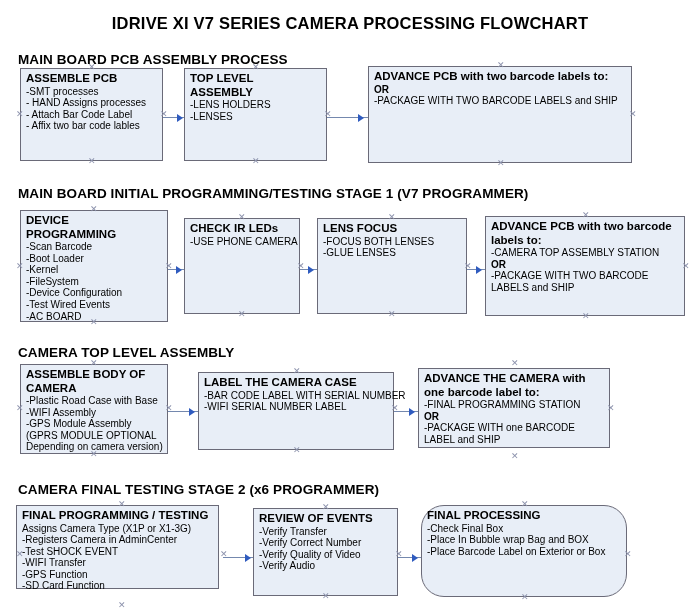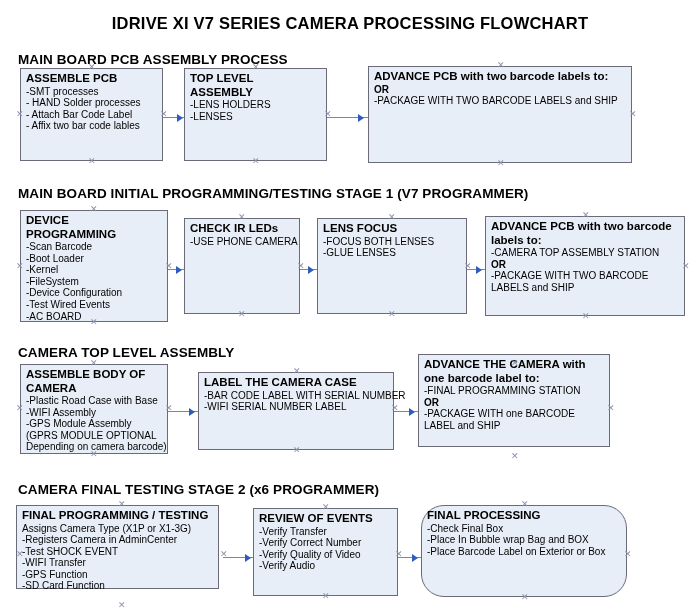--- a/index.html
+++ b/index.html
@@ -97,21 +97,21 @@
 <body>
 
 <div id="page-title">IDRIVE XI V7 SERIES CAMERA PROCESSING FLOWCHART</div>
 
 <div class="section">
   <div class="section-header" style="top:52px;">MAIN BOARD PCB ASSEMBLY PROCESS</div>
 
   <div class="node" style="left:20px; top:68px; width:143px; height:93px;">
     <div class="title">ASSEMBLE PCB</div>
     <div class="line">-SMT processes</div>
-    <div class="line">- HAND Solder processes</div>
+    <div class="line">- HAND Assigns processes</div>
     <div class="line">- Attach Bar Code Label</div>
     <div class="line">- Affix two bar code lables</div>
   </div>
   <div class="handle" style="left:88px; top:64px;"></div>
   <div class="handle" style="left:88px; top:158px;"></div>
   <div class="handle" style="left:16px; top:111px;"></div>
   <div class="handle" style="left:160px; top:111px;"></div>
 
   <div class="conn" style="left:163px; top:117px; width:25px;">
     <span class="head2"></span>
@@ -200,21 +200,21 @@
 
 <div class="section">
   <div class="section-header" style="top:345px;">CAMERA TOP LEVEL ASSEMBLY</div>
 
   <div class="node" style="left:20px; top:364px; width:148px; height:90px;">
     <div class="title">ASSEMBLE BODY OF CAMERA</div>
     <div class="line">-Plastic Road Case with Base</div>
     <div class="line">-WIFI Assembly</div>
     <div class="line">-GPS Module Assembly</div>
     <div class="line">(GPRS MODULE OPTIONAL</div>
-    <div class="line">Depending on camera barcode)</div>
+    <div class="line">Depending on camera version)</div>
   </div>
   <div class="handle" style="left:90px; top:360px;"></div>
   <div class="handle" style="left:90px; top:451px;"></div>
   <div class="handle" style="left:16px; top:405px;"></div>
   <div class="handle" style="left:165px; top:405px;"></div>
 
   <div class="conn" style="left:168px; top:411px; width:32px;">
     <span class="head2"></span>
   </div>
 
@@ -224,21 +224,21 @@
     <div class="line">-WIFI SERIAL NUMBER LABEL</div>
   </div>
   <div class="handle" style="left:293px; top:368px;"></div>
   <div class="handle" style="left:293px; top:447px;"></div>
   <div class="handle" style="left:391px; top:405px;"></div>
 
   <div class="conn" style="left:394px; top:411px; width:26px;">
     <span class="head2"></span>
   </div>
 
-  <div class="node" style="left:418px; top:354px; width:192px; height:93px;">
+  <div class="node" style="left:418px; top:368px; width:192px; height:80px;">
     <div class="title">ADVANCE THE CAMERA with one barcode label to:</div>
     <div class="line wrapline">-FINAL PROGRAMMING STATION</div>
     <div class="line bold">OR</div>
     <div class="line wrapline">-PACKAGE WITH one BARCODE LABEL and SHIP</div>
   </div>
   <div class="handle" style="left:511px; top:360px;"></div>
   <div class="handle" style="left:511px; top:453px;"></div>
   <div class="handle" style="left:607px; top:405px;"></div>
 </div>
 

